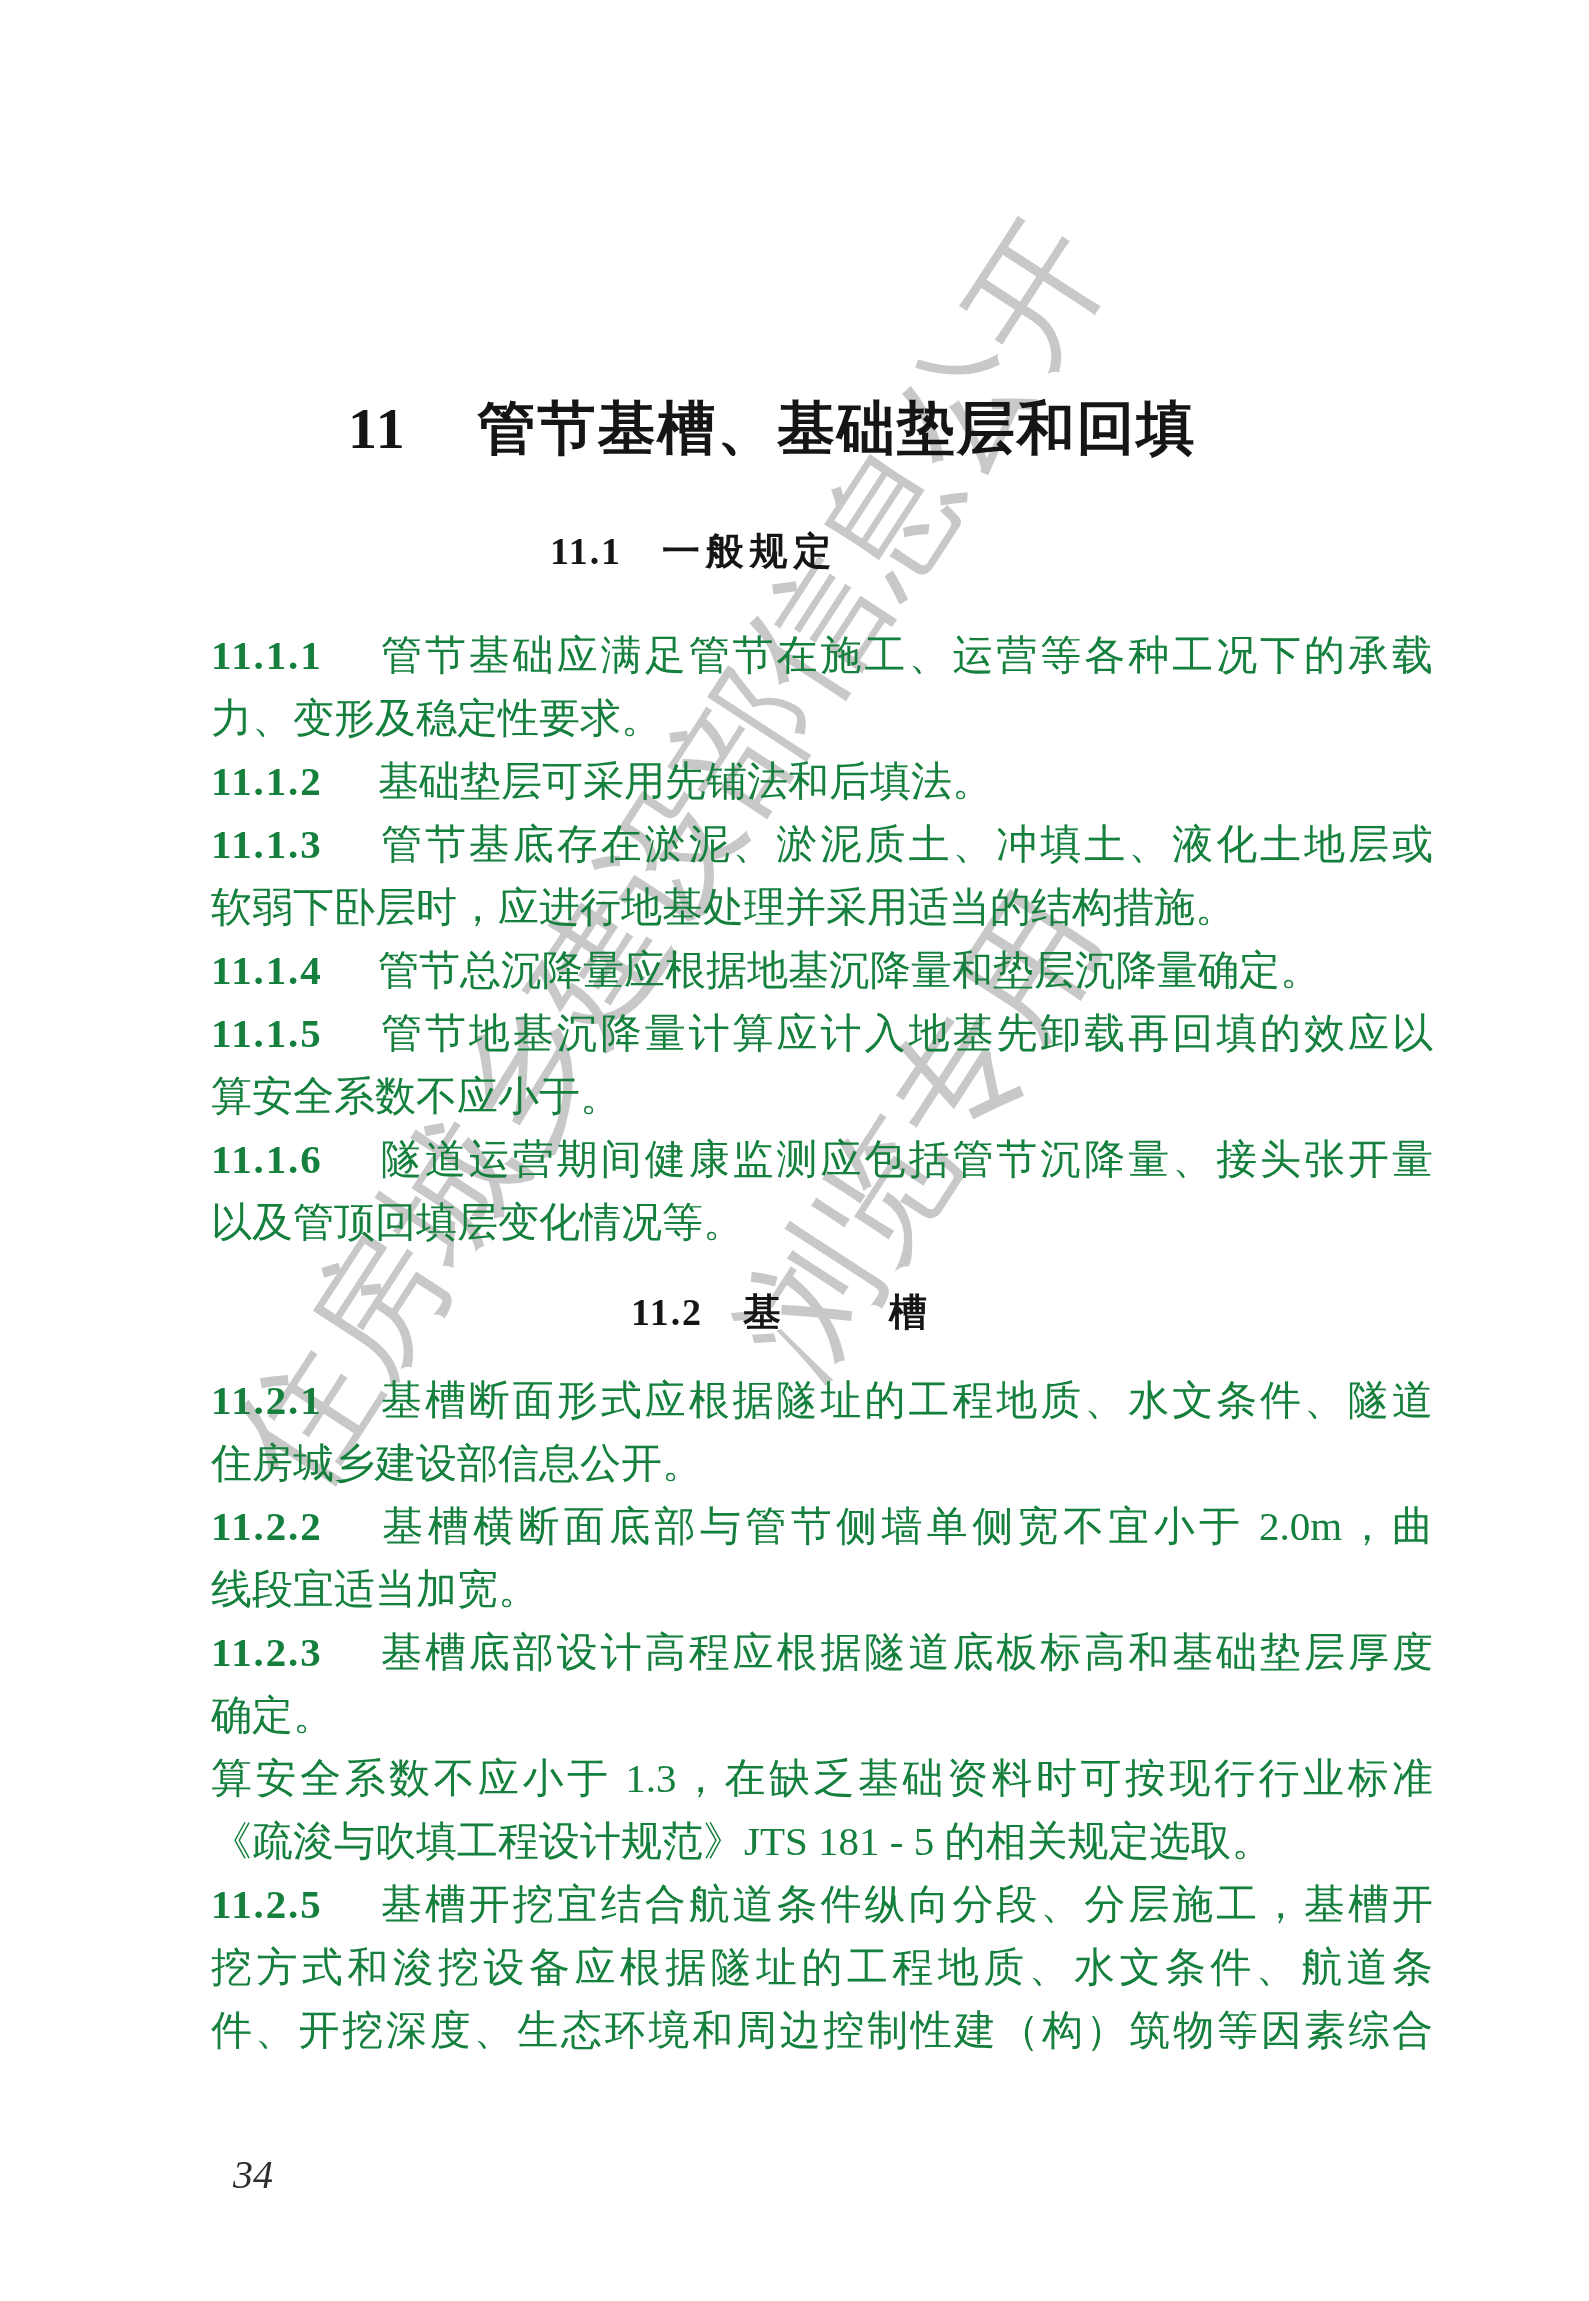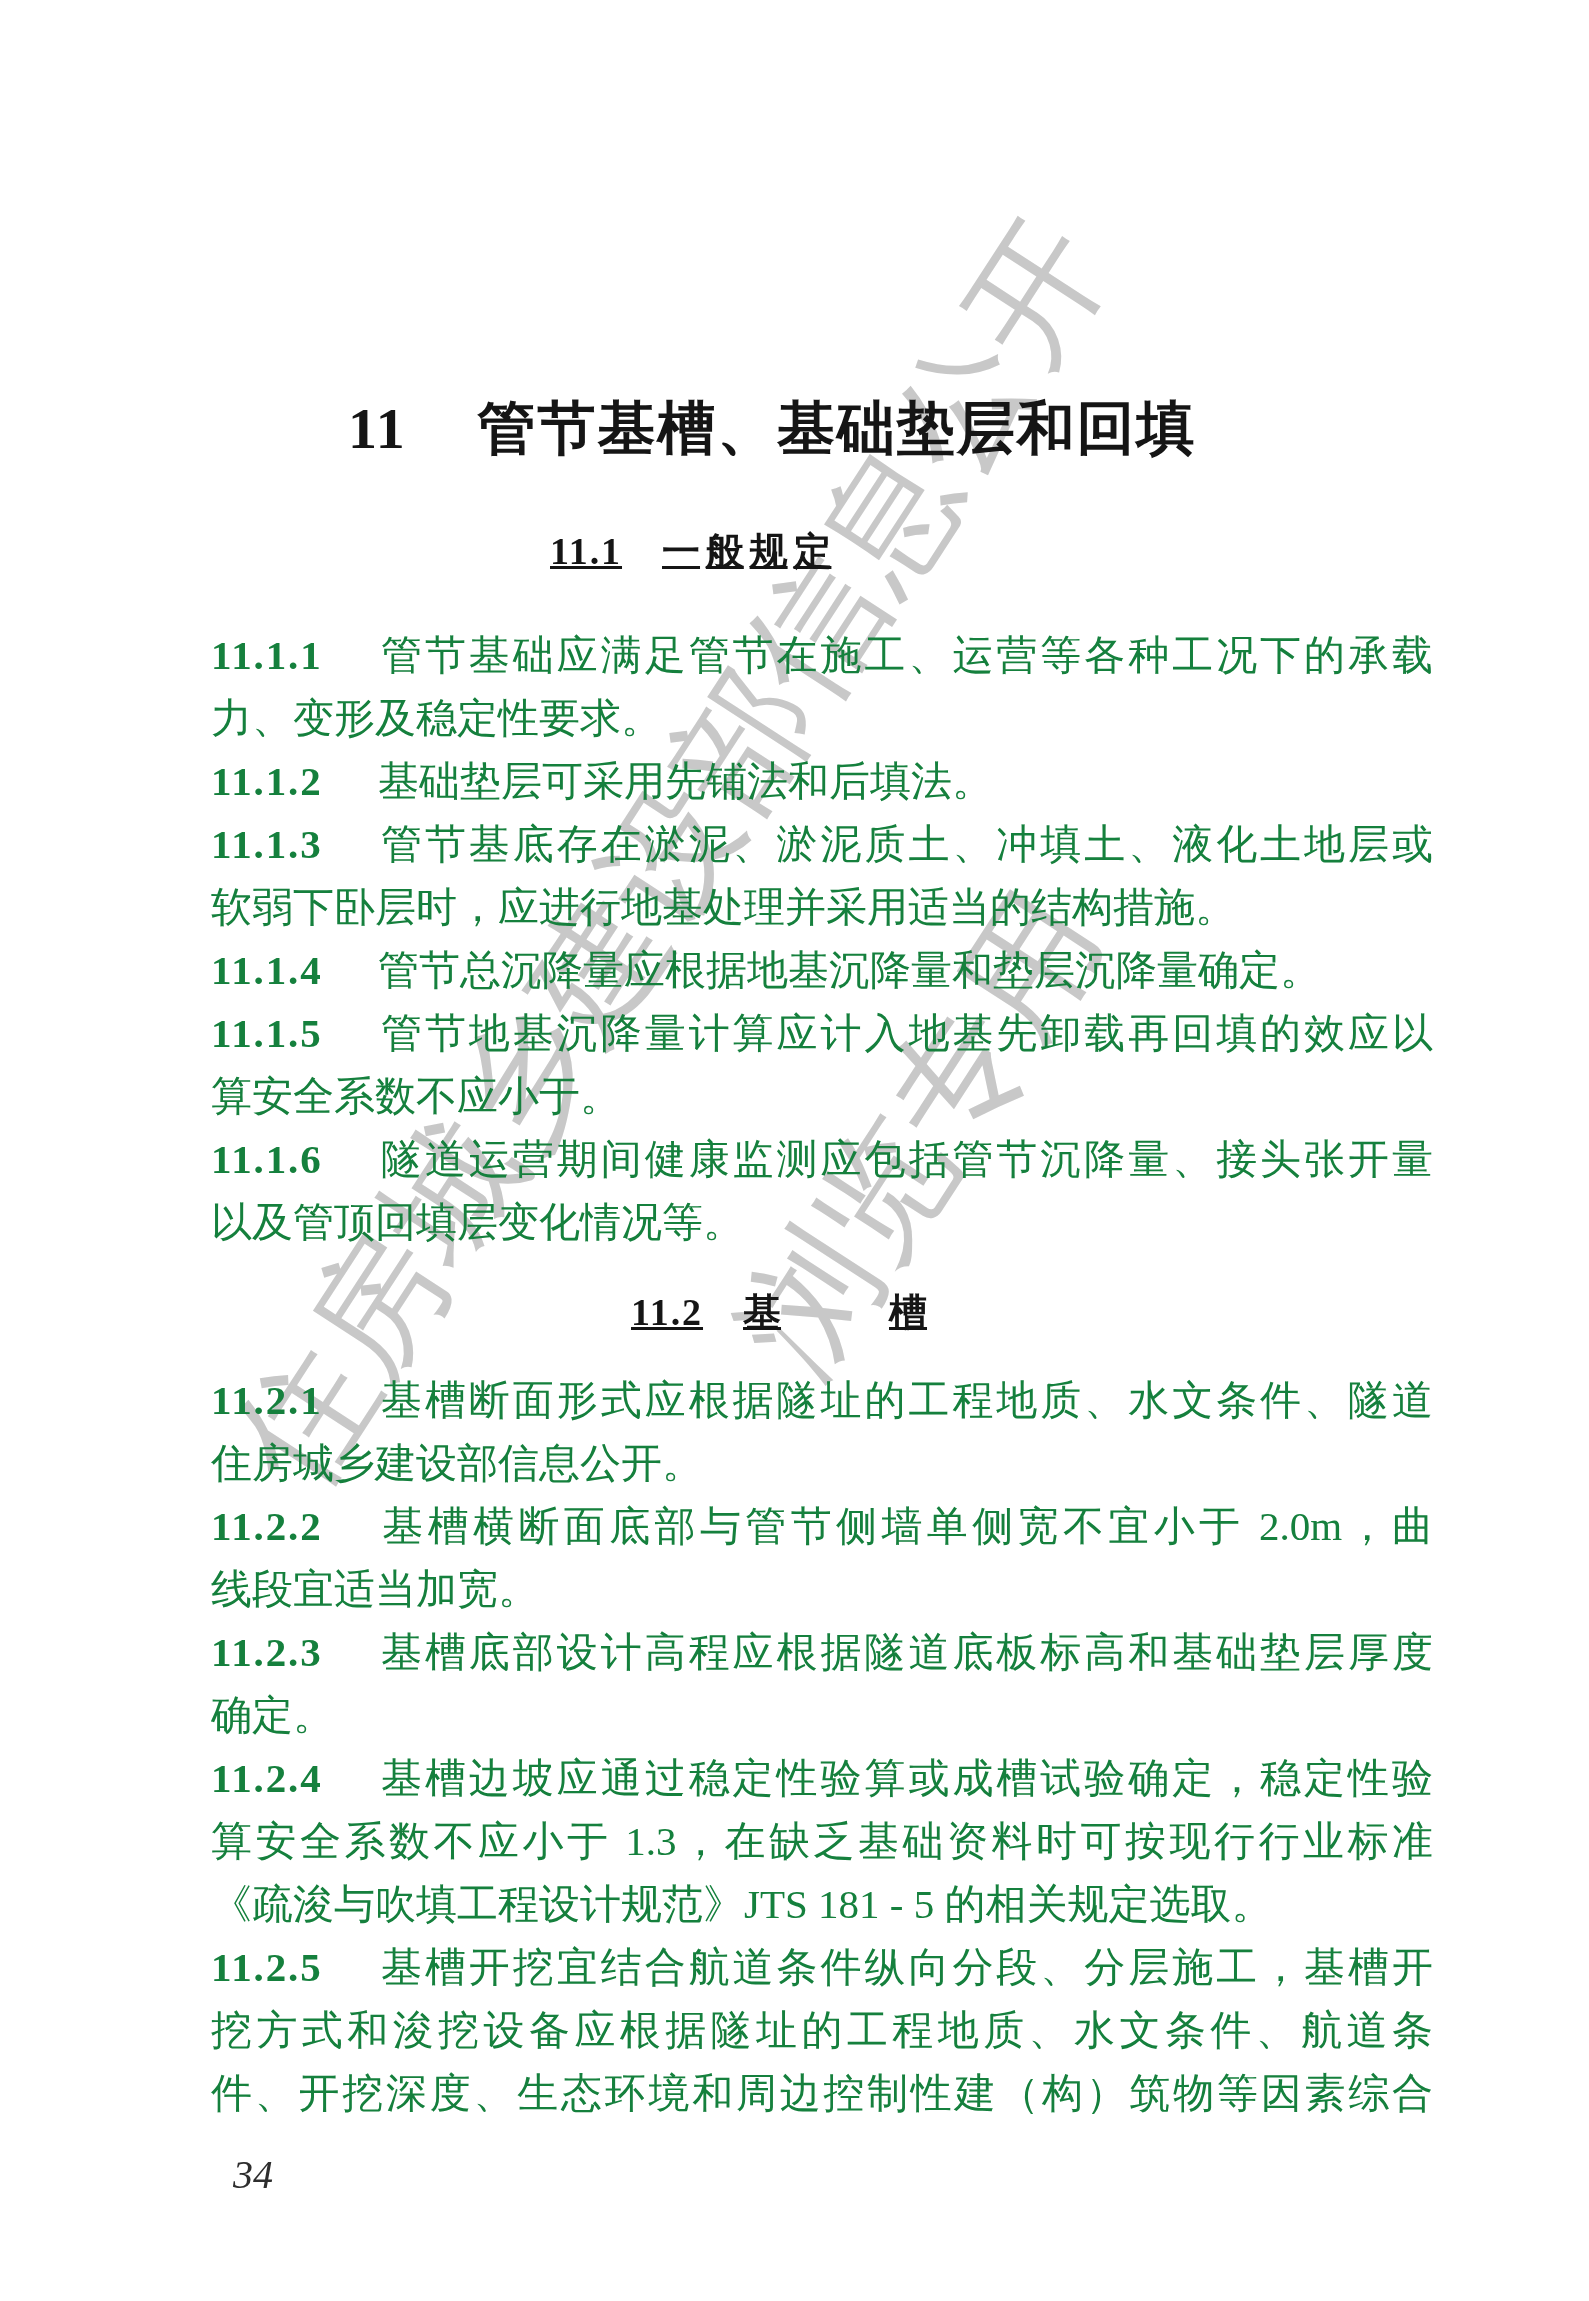--- a/index.html
+++ b/index.html
@@ -31,21 +31,21 @@
     position:absolute;left:348px;top:394px;z-index:2;
     display:flex;align-items:baseline;
     font-weight:700;font-size:58px;line-height:69px;
     color:#151515;
   }
   .chapter .ch-num{margin-right:33px;letter-spacing:1.9px;}
   .chapter .ch-text{letter-spacing:1.9px;margin-left:38px;}
   
   .sect{
     display:flex;align-items:baseline;z-index:2;
-    font-weight:700;font-size:38px;line-height:44px;color:#151515;text-decoration:underline;
+    font-weight:700;font-size:38px;line-height:44px;color:#151515;
   }
   .sect .h-num{margin-right:40px;letter-spacing:1.9px;}
   .h-chars{display:inline-flex;}
   .h-chars.s1{gap:5.8px;}
   .h-chars.s2{gap:108px;}
   #sect1{position:absolute;left:550px;top:529px;}
   #sect2{margin:27px 0 25px 420px;height:63px;line-height:63px;}
   
   #body-col{
     position:absolute;left:211px;top:624px;width:1222px;z-index:2;
@@ -115,21 +115,20 @@
         </span>
     </div>
 
     <div>
         <div class="line j"><span class="num">11.2.1</span><span>基槽断面形式应根据隧址的工程地质、水文条件、隧道</span></div>
         <div class="line"><span>住房城乡建设部信息公开。</span></div>
         <div class="line j"><span class="num">11.2.2</span><span>基槽横断面底部与管节侧墙单侧宽不宜小于 2.0m，曲</span></div>
         <div class="line"><span>线段宜适当加宽。</span></div>
         <div class="line j"><span class="num">11.2.3</span><span>基槽底部设计高程应根据隧道底板标高和基础垫层厚度</span></div>
         <div class="line"><span>确定。</span></div>
-        <div class="line j"><span class="num">11.2.4</span><span>基槽边坡应通过稳定性验算或成槽试验确定，稳定性验</span></div>
         <div class="line j"><span>算安全系数不应小于 1.3，在缺乏基础资料时可按现行行业标准</span></div>
         <div class="line"><span>《疏浚与吹填工程设计规范》JTS 181 - 5 的相关规定选取。</span></div>
         <div class="line j"><span class="num">11.2.5</span><span>基槽开挖宜结合航道条件纵向分段、分层施工，基槽开</span></div>
         <div class="line j"><span>挖方式和浚挖设备应根据隧址的工程地质、水文条件、航道条</span></div>
         <div class="line j"><span>件、开挖深度、生态环境和周边控制性建（构）筑物等因素综合</span></div>
       </div>
   </div>
 
   <div id="pageno">34</div>
 </div>

